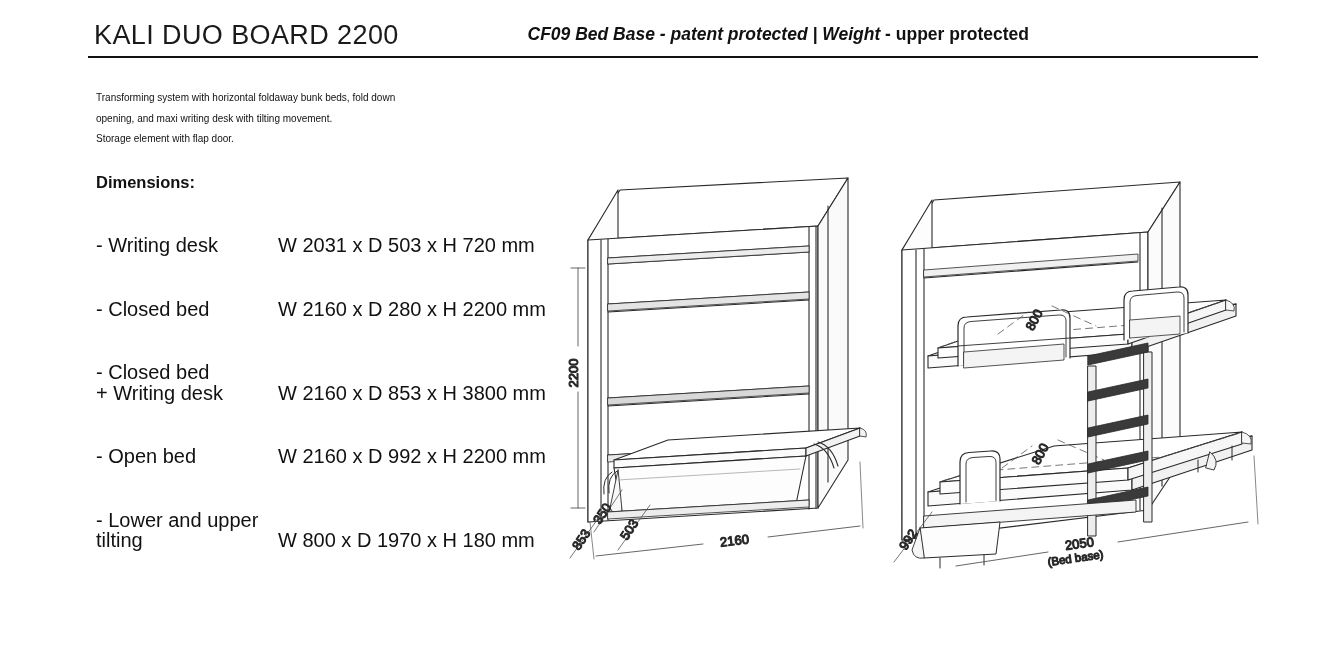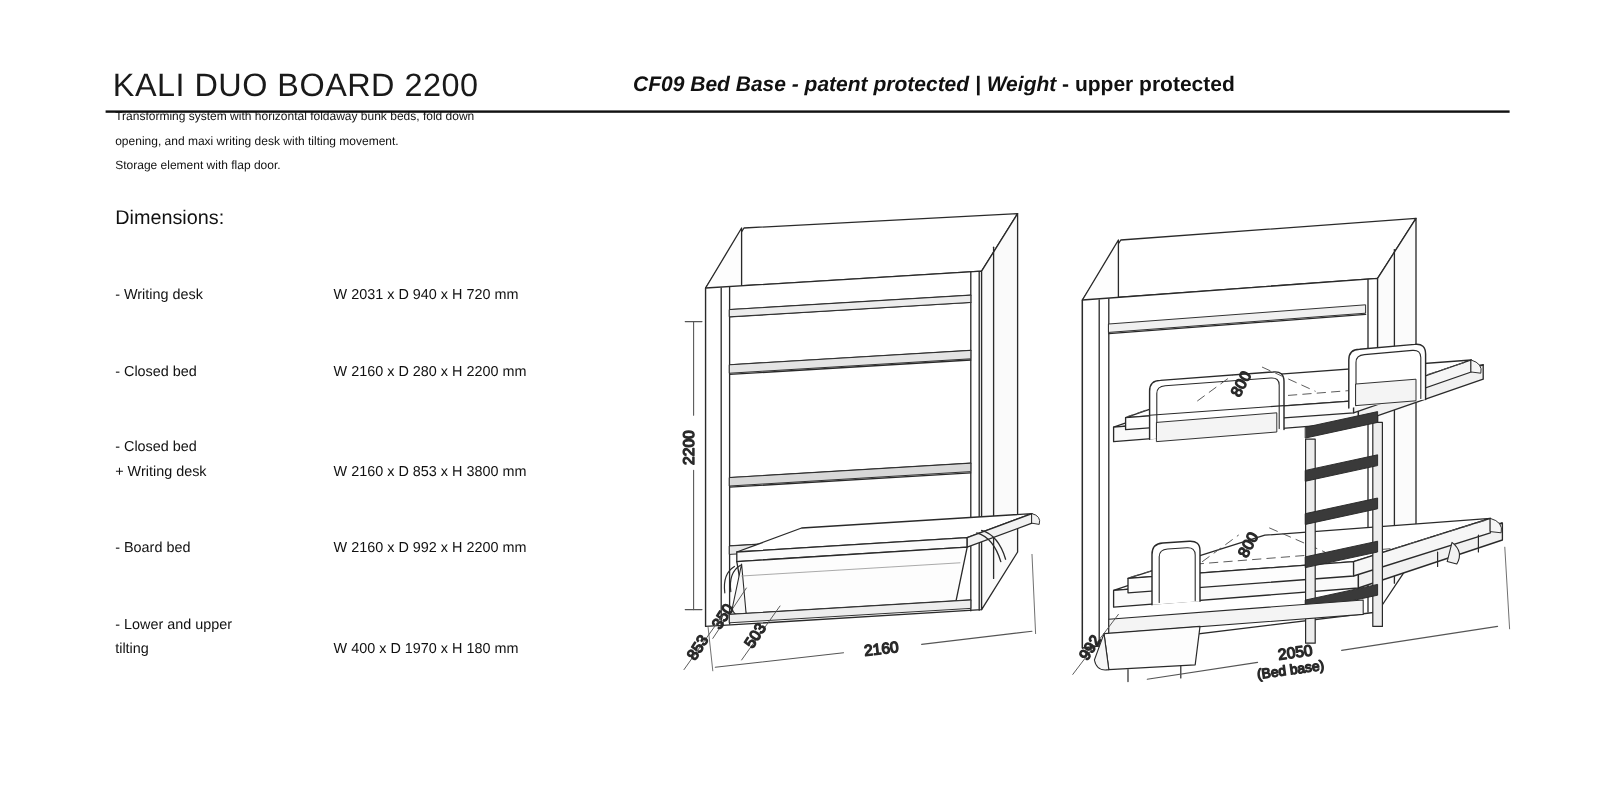--- a/index.html
+++ b/index.html
@@ -6,21 +6,21 @@
   html, body {
     width: 1343px; height: 662px;
     background: #ffffff;
     font-family: "Liberation Sans", sans-serif;
     color: #111111;
     overflow: hidden;
   }
   .page { position: relative; width: 1343px; height: 662px; }
 
   
-  .header { position: absolute; left: 0; top: 0; width: 1115px; height: 62px; margin-top: 36px; }
+  .header { position: absolute; left: 0; top: 0; width: 1115px; height: 62px; }
   .title {
     position: absolute; left: 94px; top: 20px;
     font-size: 27px; letter-spacing: 0.4px;
     font-weight: 400; color: #1a1a1a;
     white-space: nowrap;
   }
   .patent {
     position: absolute; right: 86px; top: 24px;
     font-size: 17.5px; white-space: nowrap; color: #111;
   }
@@ -33,25 +33,25 @@
 
   
   .desc {
     position: absolute; left: 96px; top: 88px;
     font-size: 10px; line-height: 20.5px;
     color: #111; white-space: pre-line; width: 560px;
   }
 
   
   .dims { position: absolute; left: 96px; top: 173px; width: 470px; }
-  .dims-title { font-size: 16.5px; font-weight: 400; margin-bottom: 2px; }
+  .dims-title { font-size: 16.5px; font-weight: 700; margin-bottom: 2px; }
   .dim-row {
     position: relative;
     display: flex;
-    font-size: 12px;
+    font-size: 20px;
     line-height: 20.5px;
     min-height: 20.5px;
     margin-top: 43px;
   }
   .dim-label { width: 182px; flex: 0 0 182px; white-space: pre-line; }
   .dim-value { flex: 1; white-space: pre-line; }
   .dim-row.two-line .dim-label { line-height: 20.5px; }
 
   
   .watermark {
@@ -93,45 +93,45 @@
 
   <div class="desc">Transforming system with horizontal foldaway bunk beds, fold down
 opening, and maxi writing desk with tilting movement.
 Storage element with flap door.</div>
 
   <div class="dims">
     <div class="dims-title">Dimensions:</div>
 
     <div class="dim-row">
       <span class="dim-label">- Writing desk</span>
-      <span class="dim-value">W 2031 x D 940 x H 720 mm</span>
+      <span class="dim-value">W 2031 x D 503 x H 720 mm</span>
     </div>
 
     <div class="dim-row">
       <span class="dim-label">- Closed bed</span>
       <span class="dim-value">W 2160 x D 280 x H 2200 mm</span>
     </div>
 
     <div class="dim-row two-line">
       <span class="dim-label">- Closed bed
   + Writing desk</span>
       <span class="dim-value">
 W 2160 x D 853 x H 3800 mm</span>
     </div>
 
     <div class="dim-row">
-      <span class="dim-label">- Board bed</span>
+      <span class="dim-label">- Open bed</span>
       <span class="dim-value">W 2160 x D 992 x H 2200 mm</span>
     </div>
 
     <div class="dim-row two-line">
       <span class="dim-label">- Lower and upper
   tilting</span>
       <span class="dim-value">
-W 400 x D 1970 x H 180 mm</span>
+W 800 x D 1970 x H 180 mm</span>
     </div>
 
     <div class="dim-row">
       <span class="dim-label"></span>
     </div>
   </div>
 
   <div class="watermark"></div>
 
   <div class="drawing" id="drawing-closed">

